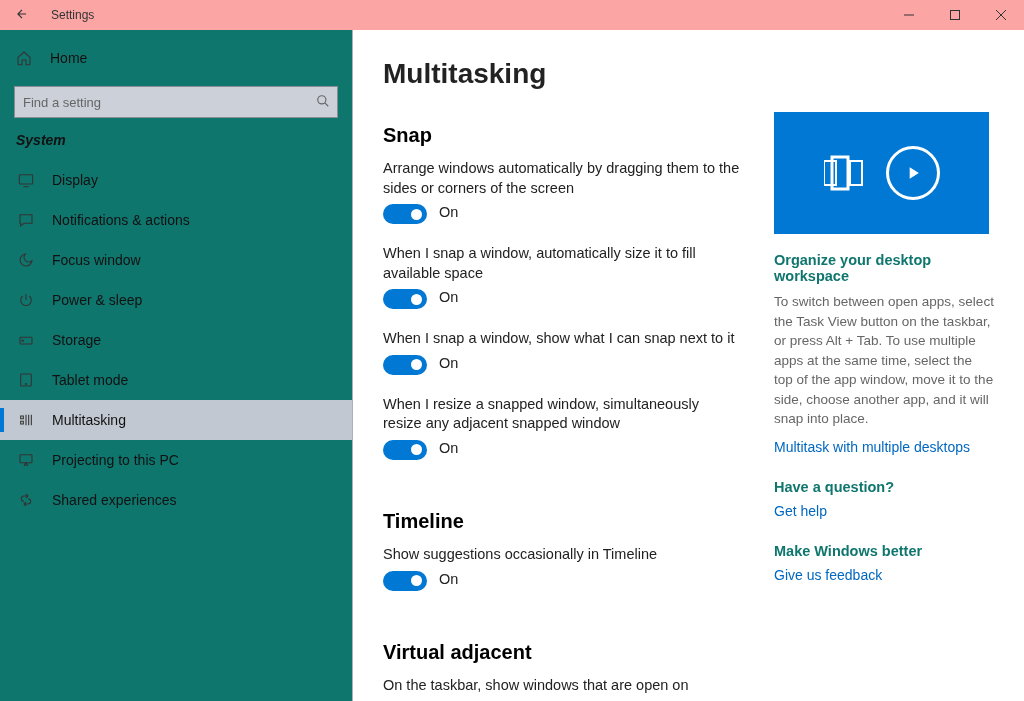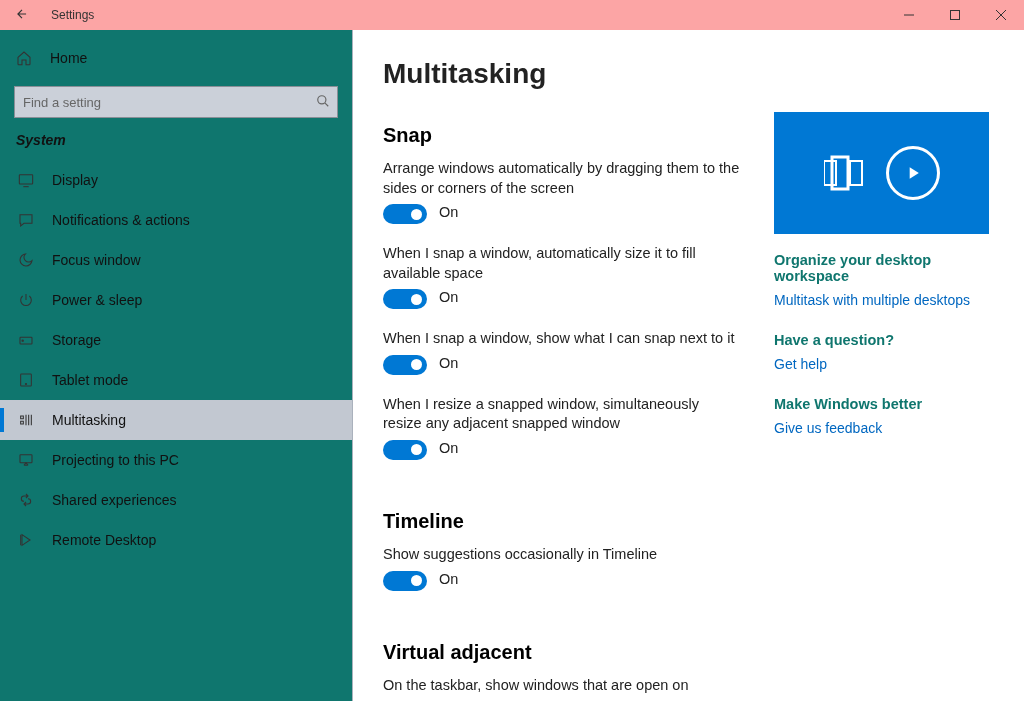--- a/index.html
+++ b/index.html
@@ -140,27 +140,20 @@
             <path d="M9 20h6M12 16l-3 4M12 16l3 4"></path>
           </svg>
         <span>Projecting to this PC</span>
       </div>
       <div class="nav-item">
         <svg viewBox="0 0 24 24" fill="none" stroke="#333" stroke-width="1.6">
             <path d="M12 3l3 3-3 3M15 6H9a4 4 0 000 8M12 21l-3-3 3-3M9 18h6a4 4 0 000-8"></path>
           </svg>
         <span>Shared experiences</span>
       </div>
-      <div class="nav-item">
-        <svg viewBox="0 0 24 24" fill="none" stroke="#333" stroke-width="1.6">
-            <path d="M6 4l12 8-12 8z"></path>
-            <path d="M4 4v16"></path>
-          </svg>
-        <span>Remote Desktop</span>
-      </div>
     </div>
   </div>
 
   <div class="main">
     <h1>Multitasking</h1>
     <div class="main-columns">
       <div class="main-left">
         <h2>Snap</h2>
 
         <div class="setting-desc">Arrange windows automatically by dragging them to the sides or corners of the screen</div>
@@ -224,20 +217,21 @@
             <rect x="8" y="2" width="16" height="32" fill="none" stroke="#fff" stroke-width="3"></rect>
             <rect x="26" y="6" width="12" height="24" fill="none" stroke="#fff" stroke-width="2"></rect>
           </svg>
           <div class="play">
             <svg viewBox="0 0 24 24">
                 <path d="M8 5v14l11-7z"></path>
               </svg>
           </div>
         </div>
         <div class="right-title">Organize your desktop workspace</div>
+        <div class="right-text">To switch between open apps, select the Task View button on the taskbar, or press Alt + Tab. To use multiple apps at the same time, select the top of the app window, move it to the side, choose another app, and it will snap into place.</div>
         <a class="link">Multitask with multiple desktops</a>
 
         <div class="right-title">Have a question?</div>
         <a class="link">Get help</a>
 
         <div class="right-title">Make Windows better</div>
         <a class="link">Give us feedback</a>
       </div>
     </div>
   </div>

